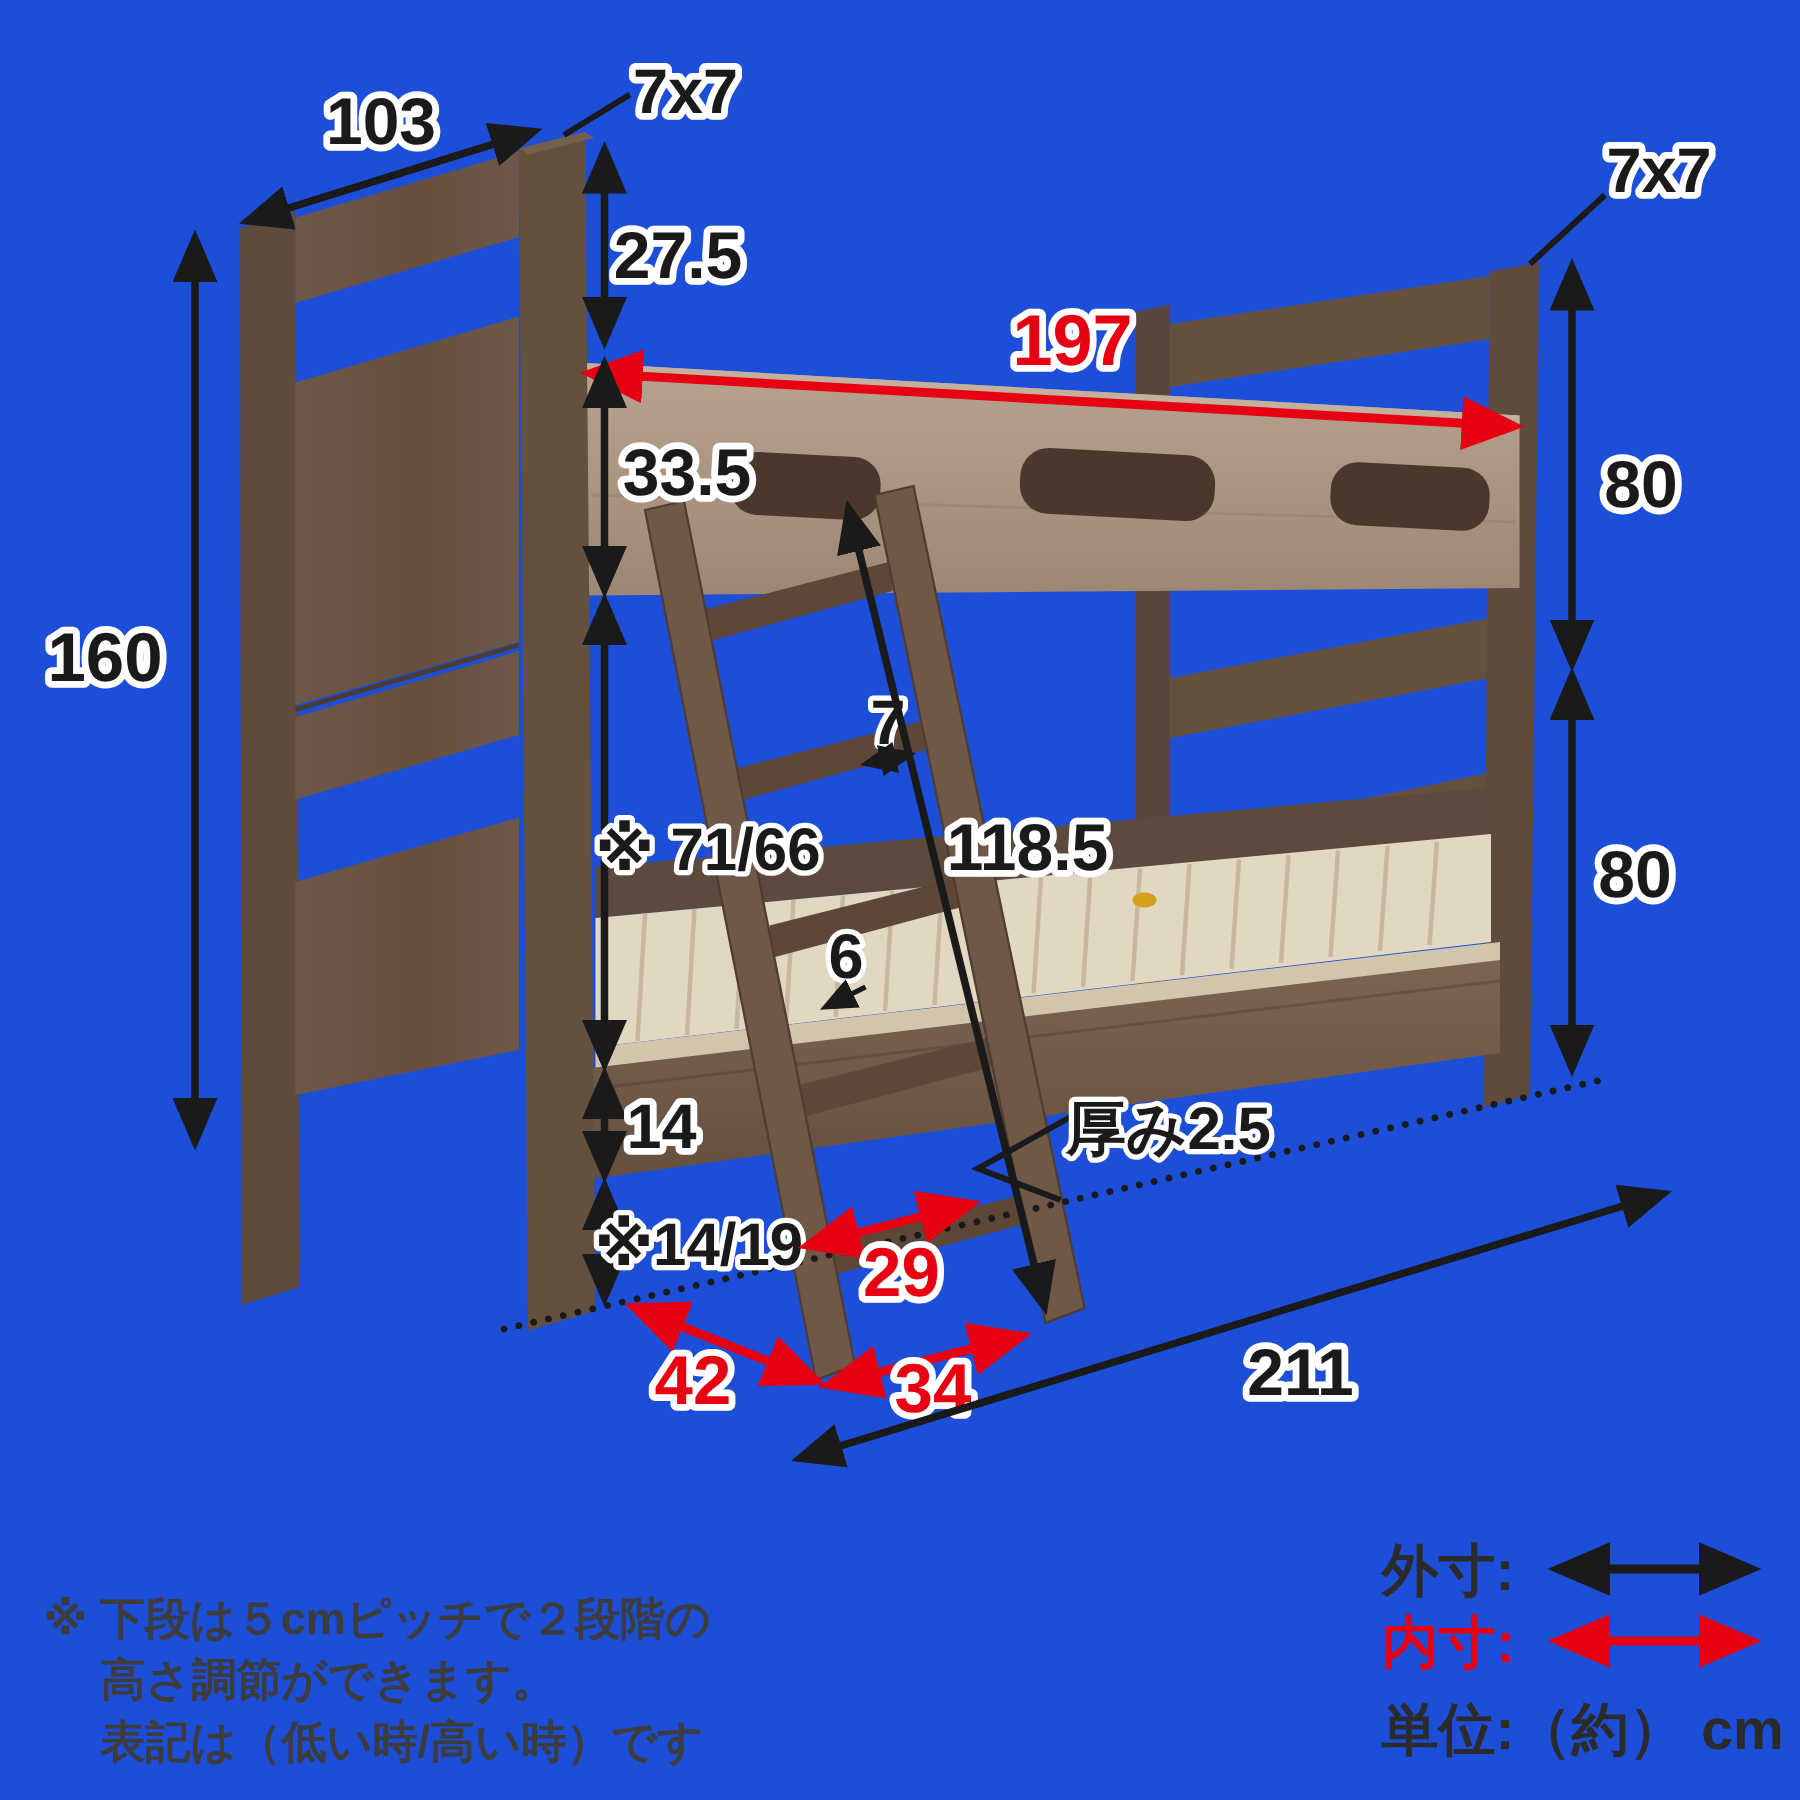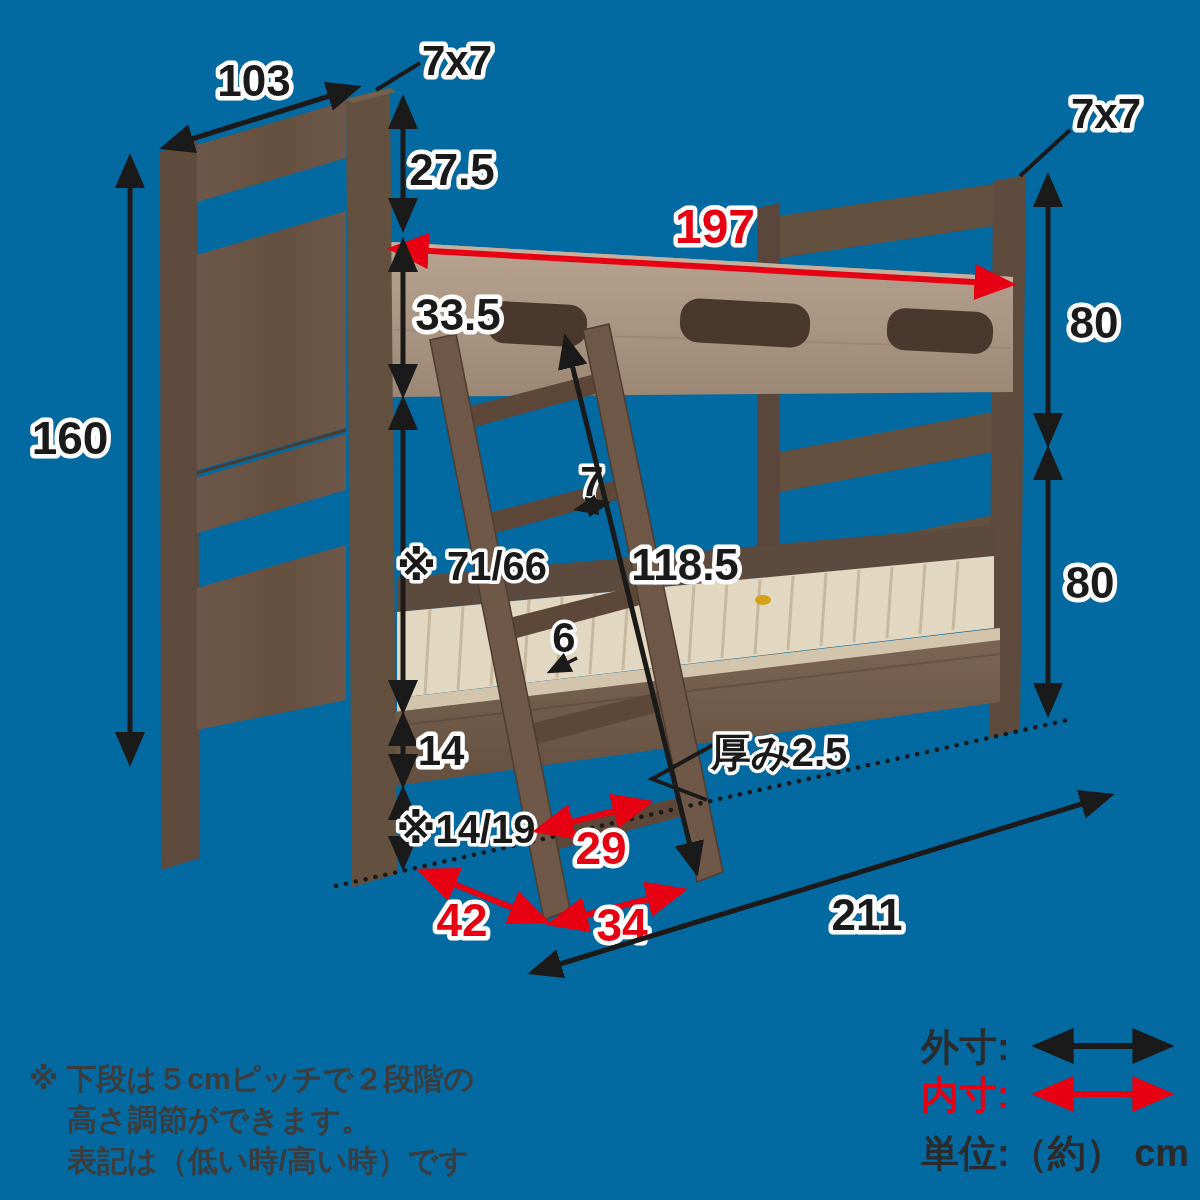--- a/index.html
+++ b/index.html
@@ -1,16 +1,16 @@
 <!DOCTYPE html>
 <html><head>
 <meta charset="utf-8">
 <style>
   html,body{margin:0;padding:0;background:#ffffff;}
-  .stage{position:relative;width:1200px;height:1200px;background:#0369a1;overflow:hidden;
+  .stage{position:relative;width:1200px;height:1200px;background:#1d4ed8;overflow:hidden;
          font-family:"Liberation Sans","DejaVu Sans",sans-serif;}
   svg{display:block}
   .dim{font-family:"Liberation Sans","DejaVu Sans",sans-serif;font-weight:bold;fill:#1a1a1a;
        paint-order:stroke;stroke:#ffffff;stroke-width:9px;stroke-linejoin:round;}
   .dim.red{fill:#e60012;}
   .dim.small{stroke-width:7px;}
   .legend-label{font-family:"Liberation Sans","DejaVu Sans",sans-serif;font-weight:bold;fill:#2b2b2b;}
   .legend-label.red{fill:#e60012;}
   .footnote-line{font-family:"Liberation Sans","DejaVu Sans",sans-serif;font-weight:600;fill:#3c3c3c;}
 </style>

